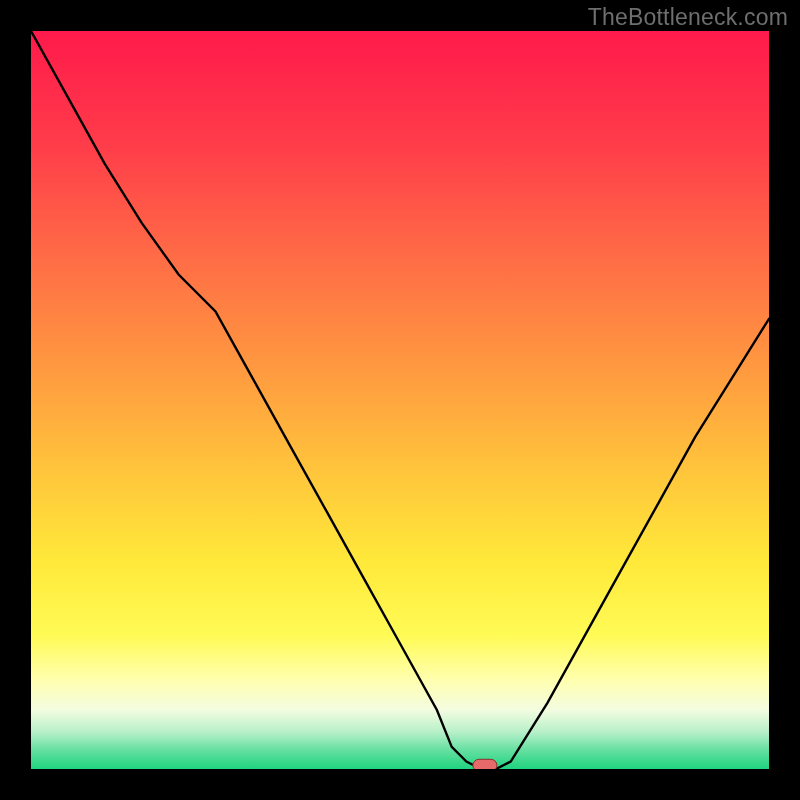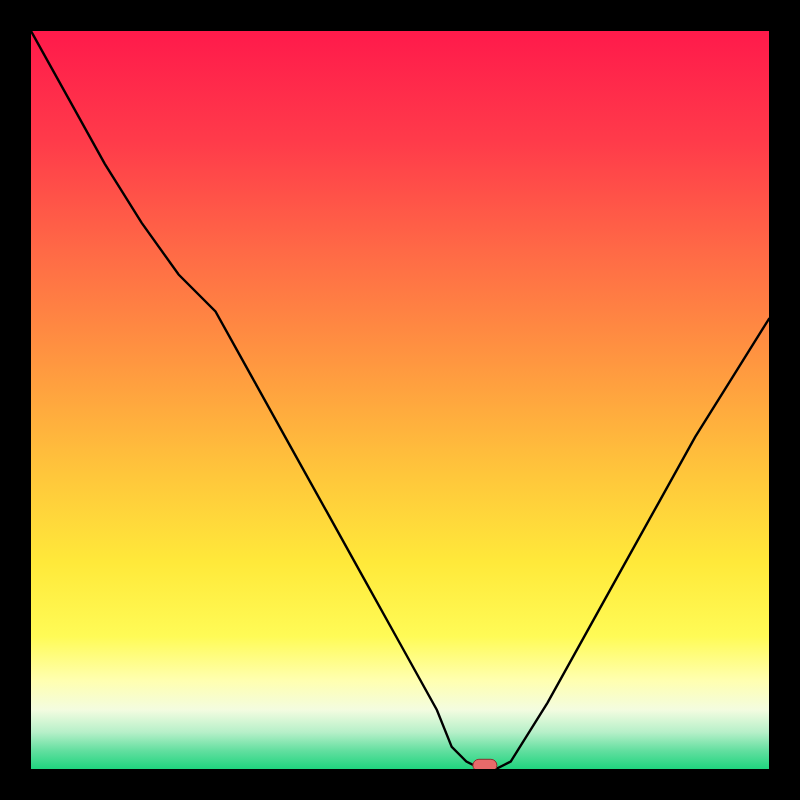--- a/index.html
+++ b/index.html
@@ -33,20 +33,21 @@
     height: 738px;
   }
   .plot svg {
     display: block;
   }
 </style>
 </head>
 <body>
 
 <div class="outer">
+  <div class="watermark">TheBottleneck.com</div>
 
   <div class="plot">
     <svg id="chart-svg" width="738" height="738" viewBox="0 0 738 738">
       <defs>
         <linearGradient id="bg-grad" x1="0" y1="0" x2="0" y2="1">
             <stop offset="0%" stop-color="#ff1a4b"></stop>
             <stop offset="15%" stop-color="#ff3b4a"></stop>
             <stop offset="30%" stop-color="#ff6a46"></stop>
             <stop offset="45%" stop-color="#ff9740"></stop>
             <stop offset="60%" stop-color="#ffc63b"></stop>

